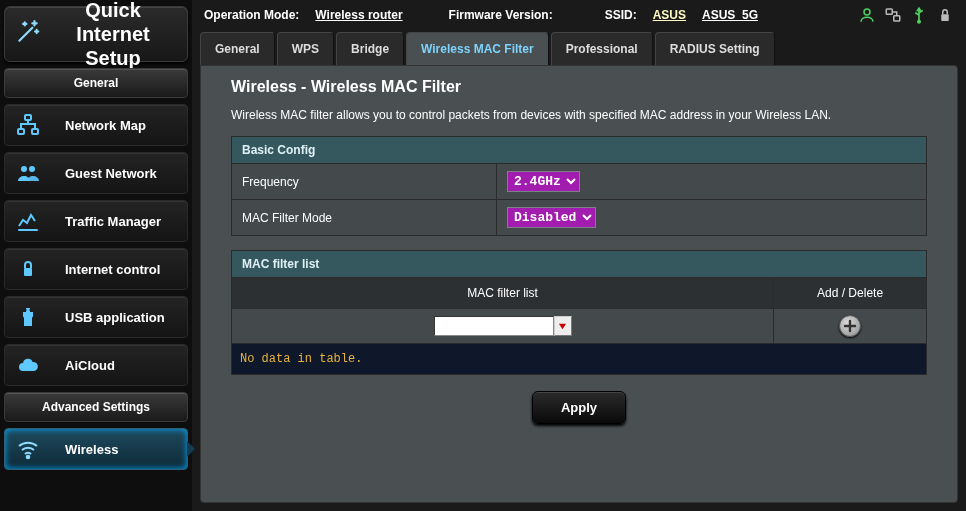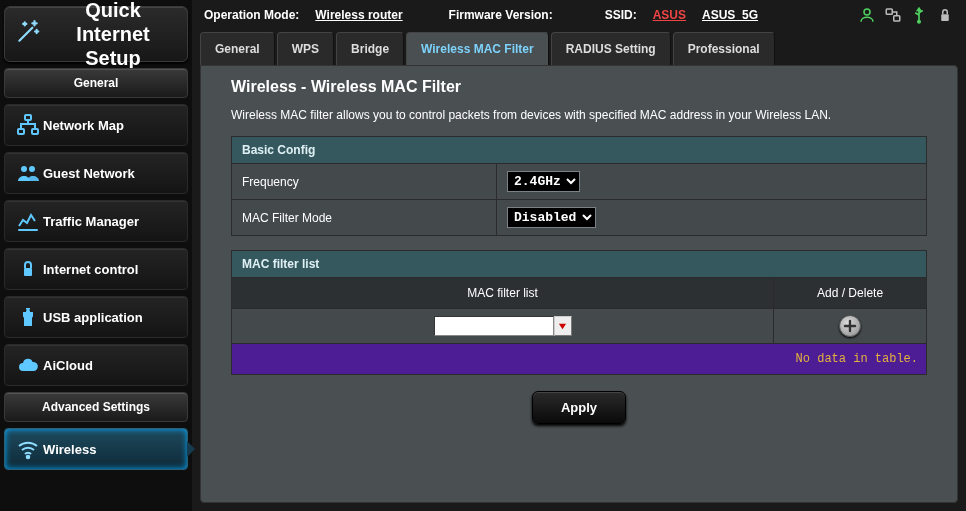--- a/index.html
+++ b/index.html
@@ -45,21 +45,21 @@
     color: #fff; font-weight: bold;
     display: flex; align-items: center; justify-content: center;
     box-shadow: inset 0 1px #555;
   }
   .menu-item {
     height: 42px;
     border: 1px solid #2a2a2a;
     border-radius: 4px;
     background: linear-gradient(#242424,#141414);
     display: flex; align-items: center;
-    padding-left: 10px; gap: 2px;
+    padding-left: 10px; gap: 24px;
     color: #fff; font-weight: bold;
     box-shadow: inset 0 1px #333;
     cursor: pointer;
     font-size: 13px;
     position: relative;
   }
   .menu-item.active {
     background: linear-gradient(#1e4a5e,#0e2a38);
     border-color: #2a6078;
     box-shadow: 0 0 6px #0af inset;
@@ -147,21 +147,21 @@
     border: 1px solid #2b2b2b;
   }
   .cfg-table td {
     background: #44494c;
     color: #fff;
     padding: 7px 10px;
     border: 1px solid #2b2b2b;
   }
   .cfg-table td.label { width: 265px; }
   select.dd {
-    background: #000000;
+    background: #a21caf;
     color: #fff;
     border: 1px solid #7a8287;
     font-family: 'Courier New', monospace;
     font-size: 13px;
     padding: 1px 2px;
     font-weight: bold;
   }
   .list-table {
     width: 100%;
     border-collapse: collapse;
@@ -200,24 +200,24 @@
   .add-btn {
     width: 22px; height: 22px; border-radius: 50%;
     background: radial-gradient(circle at 40% 35%, #ddd, #888);
     border: 1px solid #555;
     display:inline-flex; align-items:center; justify-content:center;
     color:#333; font-size:18px; font-weight:bold;
     cursor:pointer;
     box-shadow: 0 1px 2px #000;
   }
   .no-data td {
-    background: #4c1d95;
+    background: #0f172a;
     color: #e6b33c;
     font-family: 'Courier New', monospace;
-    text-align: right;
+    text-align: left;
     padding: 8px;
   }
   .apply-row { text-align:center; margin-top: 16px; }
   .apply-btn {
     background: linear-gradient(#2a2a2a,#0a0a0a);
     color:#fff; font-weight:bold;
     border:1px solid #000;
     border-radius: 6px;
     padding: 8px 28px;
     font-size: 13px;
@@ -326,21 +326,21 @@
 
 <div class="main">
 
   <div class="topbar">
     <span class="lbl">Operation Mode:</span>
     <a href="#" class="val" style="color:#fff">Wireless router</a>
     <span style="width:14px"></span>
     <span class="lbl">Firmware Version:</span>
     <span style="width:20px"></span>
     <span class="lbl">SSID:</span>
-    <a href="#" class="val" style="color:#ef4444">ASUS</a>
+    <a href="#" class="val" style="color:#fef9c3">ASUS</a>
     <a href="#" class="val" style="color:#fff">ASUS_5G</a>
     <span class="spacer"></span>
     <span class="status-icons">
       <span class="ic">
         <svg viewBox="0 0 24 24" fill="none" stroke="#4fd060" stroke-width="2">
             <circle cx="12" cy="8" r="4"></circle>
             <path d="M4 21c0-4 4-6 8-6s8 2 8 6"></path>
           </svg>
       </span>
       <span class="ic">
@@ -365,22 +365,22 @@
           </svg>
       </span>
     </span>
   </div>
 
   <div class="tabs">
     <div class="tab">General</div>
     <div class="tab">WPS</div>
     <div class="tab">Bridge</div>
     <div class="tab active">Wireless MAC Filter</div>
+    <div class="tab">Professional</div>
     <div class="tab">RADIUS Setting</div>
-    <div class="tab">Professional</div>
   </div>
 
   <div class="panel">
     <h1>Wireless - Wireless MAC Filter</h1>
     <p class="desc">Wireless MAC filter allows you to control packets from devices with specified MAC address in your Wireless LAN.</p>
 
     <table class="cfg-table">
       <tbody>
           <tr>
             <th class="section" colspan="2">Basic Config</th>

